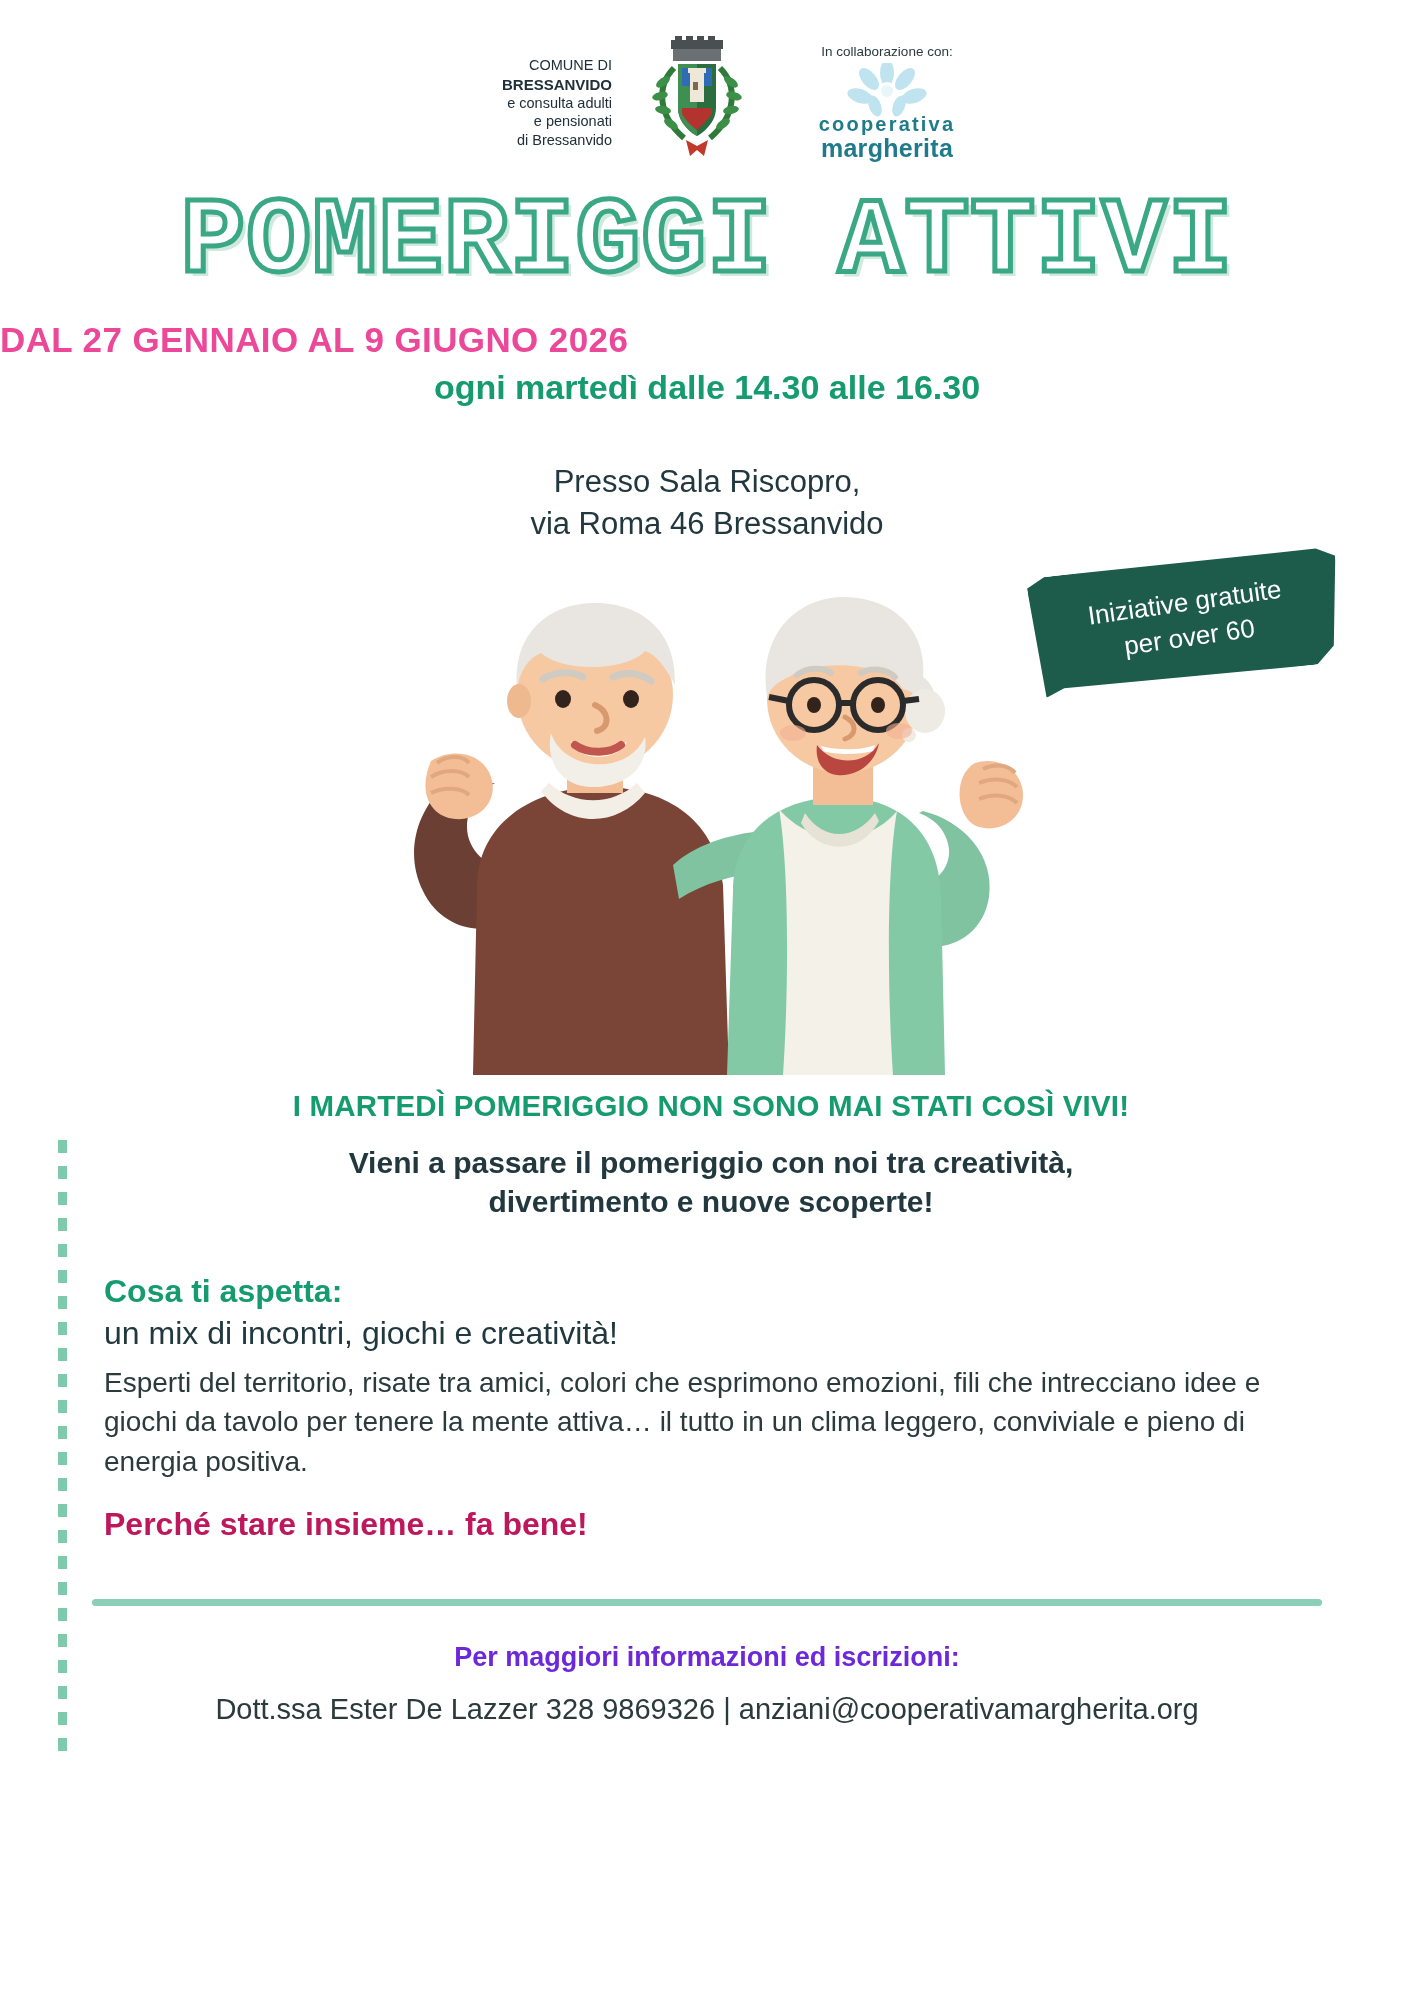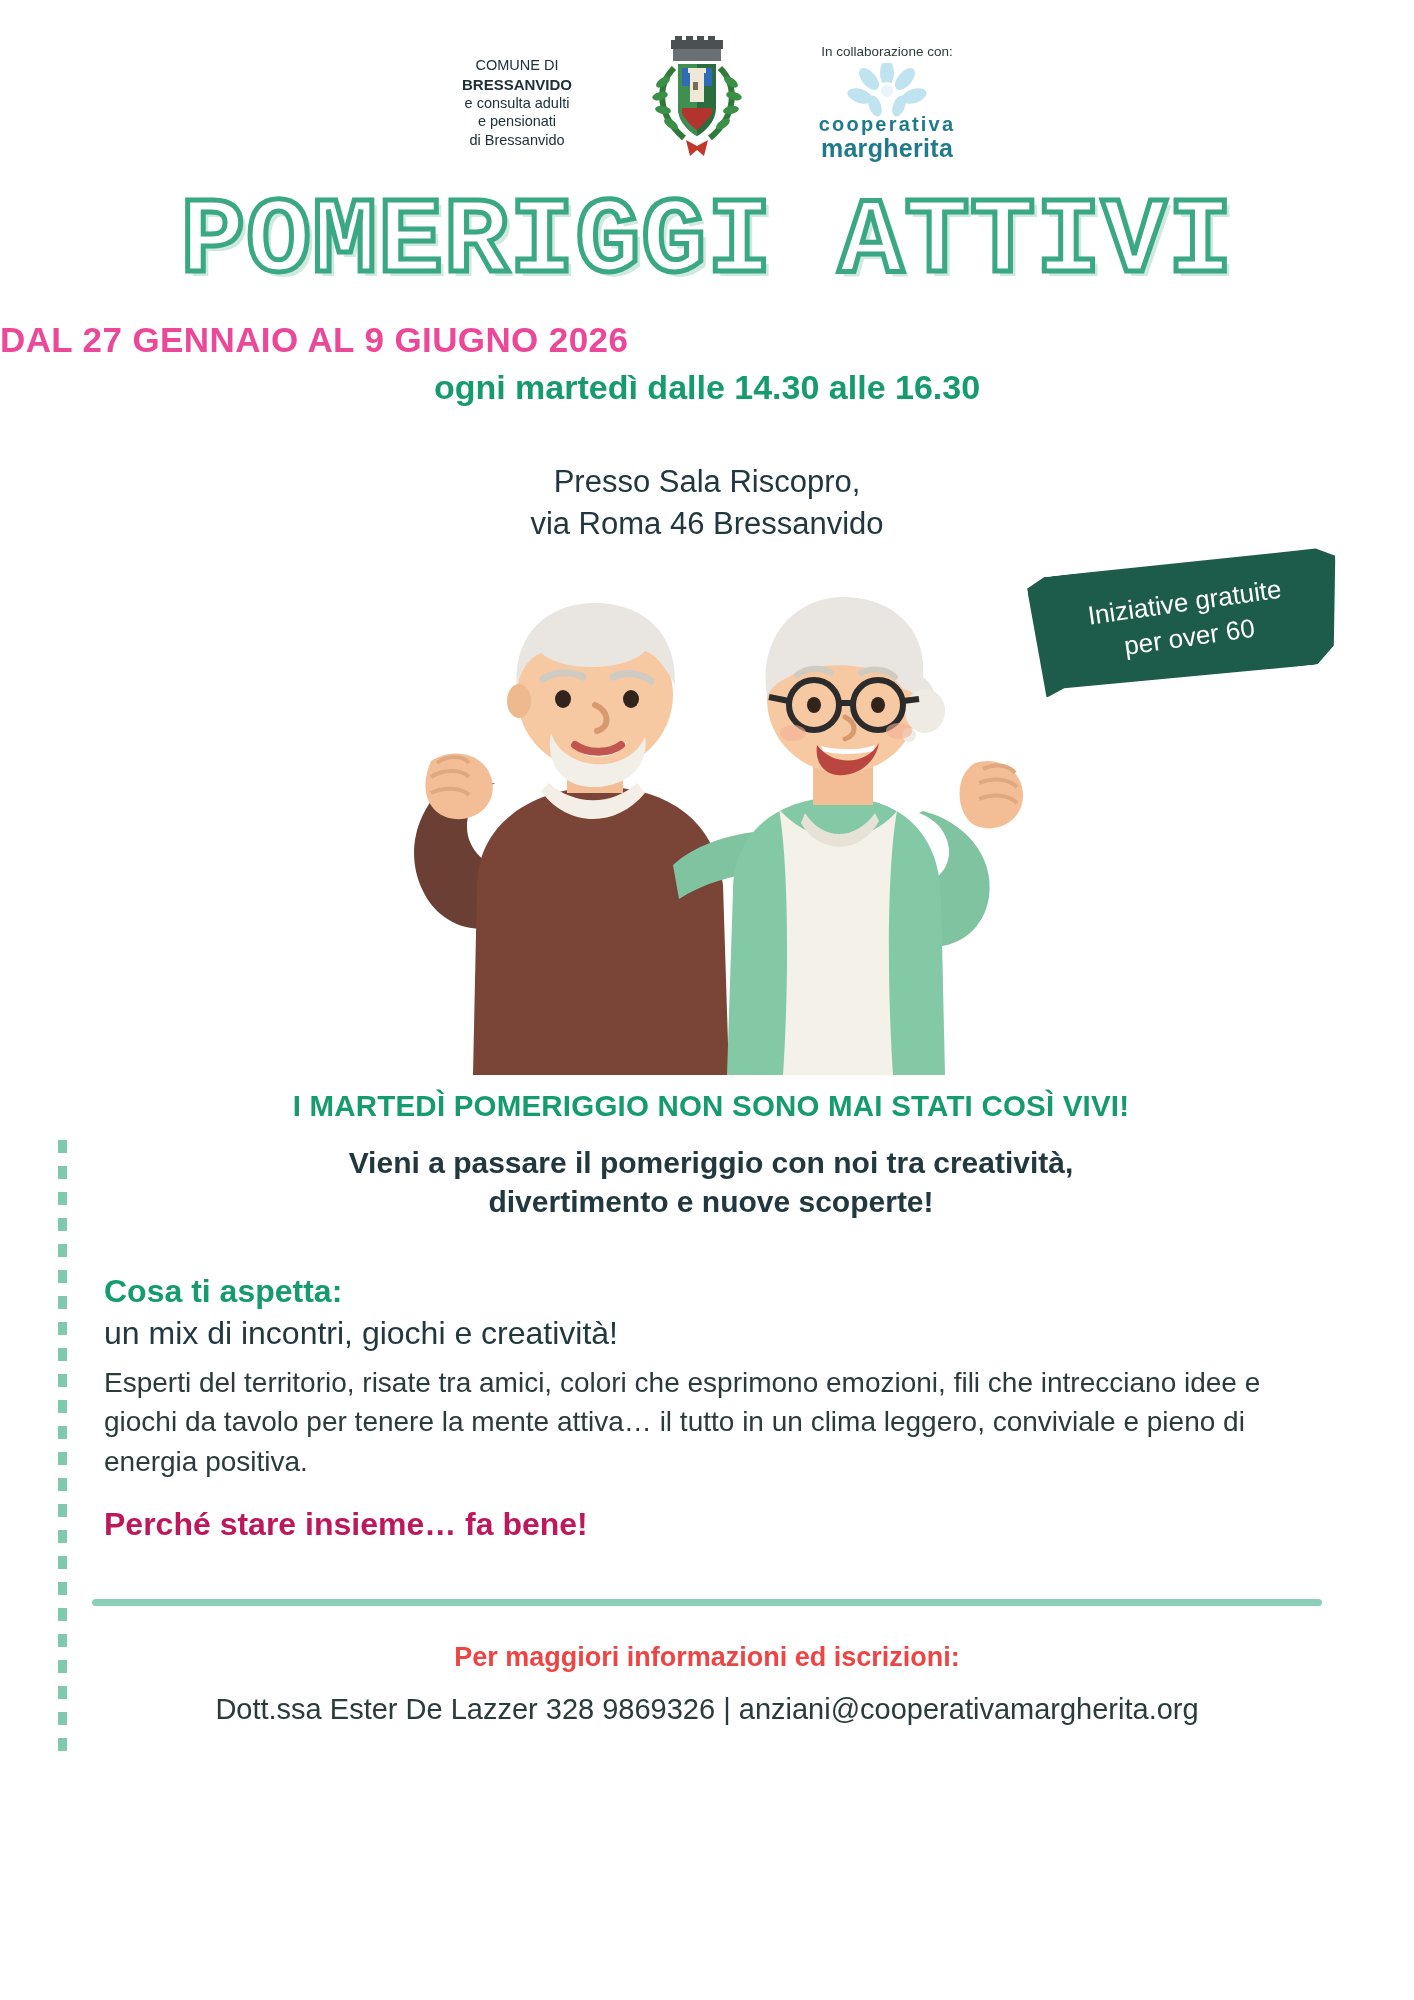--- a/index.html
+++ b/index.html
@@ -23,21 +23,21 @@
     padding-top: 34px;
   }
   .comune-text {
     text-align: center;
     line-height: 1.28;
     font-size: 14.5px;
     color: #20303a;
     padding-top: 22px;
     width: 190px;
   }
-  .comune-text .ct-line { display: block; }
+  .comune-text .ct-line { display: block; text-align: right; }
   .comune-text .bold { font-weight: bold; font-size: 15px; }
 
   
   .crest {
     width: 118px;
     height: 132px;
     position: relative;
   }
   .crest svg { display: block; }
 
@@ -213,21 +213,21 @@
     width: 1230px;
     height: 7px;
     background: #8ccfb8;
     border-radius: 4px;
     margin: 56px auto 0;
   }
   .footer-title {
     text-align: center;
     font-weight: bold;
     font-size: 27px;
-    color: #ef4444;
+    color: #6d28d9;
     margin-top: 36px;
   }
   .footer-contact {
     text-align: center;
     font-size: 29px;
     color: #2b3a3a;
     margin-top: 20px;
   }
 </style>
 </head>

